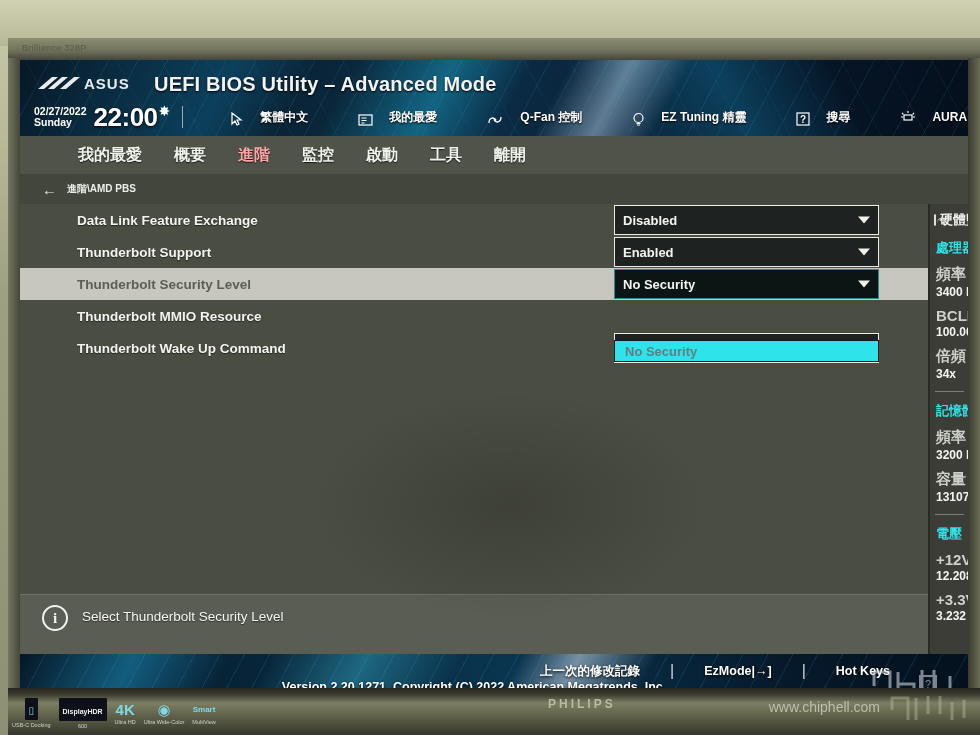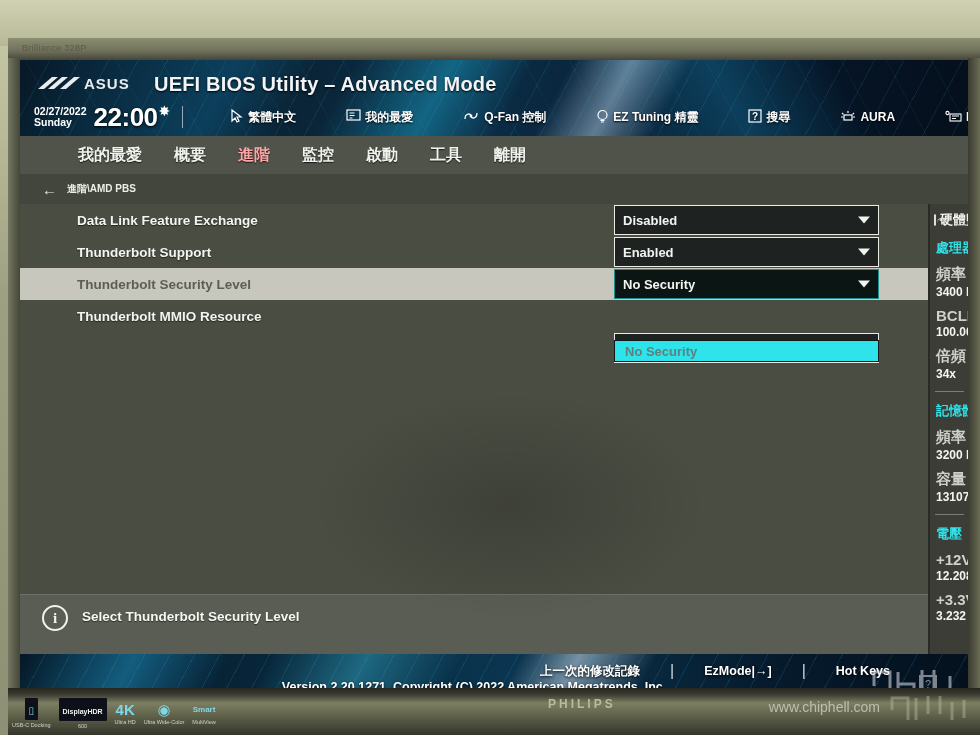--- a/index.html
+++ b/index.html
@@ -57,21 +57,21 @@
 
   .infobar { position:absolute; left:14px; top:44px; display:flex; align-items:center; gap:0; }
   .dt { display:flex; flex-direction:column; line-height:11px; padding-right:7px; }
   .dt .d { font-size:10.5px; font-weight:bold; color:#fff; }
   .dt .w { font-size:10.5px; font-weight:bold; color:#fff; }
   .clock { font-size:26px; font-weight:bold; color:#fff; line-height:26px; letter-spacing:-.5px;
     text-shadow:0 1px 3px #000; }
   .gear { font-size:14px; color:#fff; margin-left:1px; align-self:flex-start; margin-top:-1px; }
   .vsep { width:1px; height:22px; background:#b9c6d0; margin:0 12px; opacity:.8; }
 
-  .tbtn { display:flex; align-items:flex-start; gap:4px; color:#fff; font-size:12px; font-weight:bold;
+  .tbtn { display:flex; align-items:flex-end; gap:16px; color:#fff; font-size:12px; font-weight:bold;
     margin-right:14px; white-space:nowrap; text-shadow:0 1px 2px #000;padding-left:36px; }
   .tbtn .gi { display:inline-flex; align-items:center; }
 
   
   .tabs { position:absolute; left:0; top:76px; width:948px; height:38px;
     background:#50534a; display:flex; align-items:center; padding-left:42px; gap:0; }
   .tab { font-size:16px; font-weight:bold; color:#f0f2ee; padding:0 16px; white-space:nowrap;
     text-shadow:0 1px 1px #1a1a18; }
   .tab.active { color:#fca5a5; text-underline-offset:4px; }
 
@@ -121,21 +121,21 @@
   .hw-v { font-size:12px; font-weight:bold; color:#f4f5f0; padding:1px 0 0 6px; white-space:nowrap;}
   .hw-div { height:1px; background:#7b7e74; margin:10px 4px 0 5px; }
 
   
   .infoline { position:absolute; left:0; top:534px; width:908px; height:60px;
     background:#5a5d53; border-top:1px solid #6d7065; display:flex; align-items:flex-start;
     padding-top:10px; }
   .info-ic { width:26px;height:26px;border:2px solid #f1f2ec;border-radius:50%;
     margin-left:22px; display:flex;align-items:center;justify-content:center;
     font-size:15px;font-weight:bold;color:#f1f2ec;font-family:"Liberation Serif",serif; }
-  .info-tx { margin-left:14px; font-size:13.5px; font-weight:bold; color:#f6f7f2; margin-top:4px;
+  .info-tx { margin-left:14px; font-size:13.5px; font-weight:normal; color:#f6f7f2; margin-top:4px;
     text-shadow:0 1px 1px #2c2e28; }
 
   
   .footer { position:absolute; left:0; top:594px; width:948px; height:34px;
     background:
       linear-gradient(118deg, rgba(0,0,0,0) 0%, rgba(35,170,225,.45) 12%, rgba(0,0,0,0) 22%),
       linear-gradient(118deg, rgba(0,0,0,0) 26%, rgba(70,215,245,.35) 36%, rgba(0,0,0,0) 46%),
       linear-gradient(118deg, rgba(0,0,0,0) 52%, rgba(225,240,255,.5) 58%, rgba(0,0,0,0) 66%),
       linear-gradient(100deg,#051624 0%,#08283d 30%,#0a3550 52%,#061a2c 80%,#04101d 100%);
   }
@@ -318,20 +318,21 @@
           <span class="cv">No Security</span>
           <span class="caret"></span>
         </span>
       </div>
 
       <div class="row">
         <span class="label">Thunderbolt MMIO Resource</span>
       </div>
 
       <div class="row">
+        <span class="label">Thunderbolt Wake Up Command</span>
         <span class="ctrl">
           <span class="cv">GO2SX Command</span>
           <span class="caret"></span>
         </span>
       </div>
     </div>
 
     <div class="dropdown">
       <div class="dd-item hi">No Security</div>
     </div>

